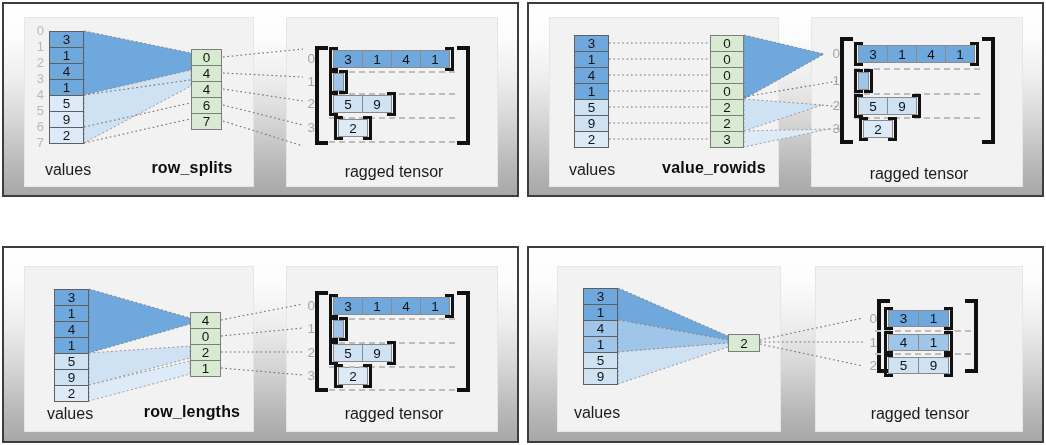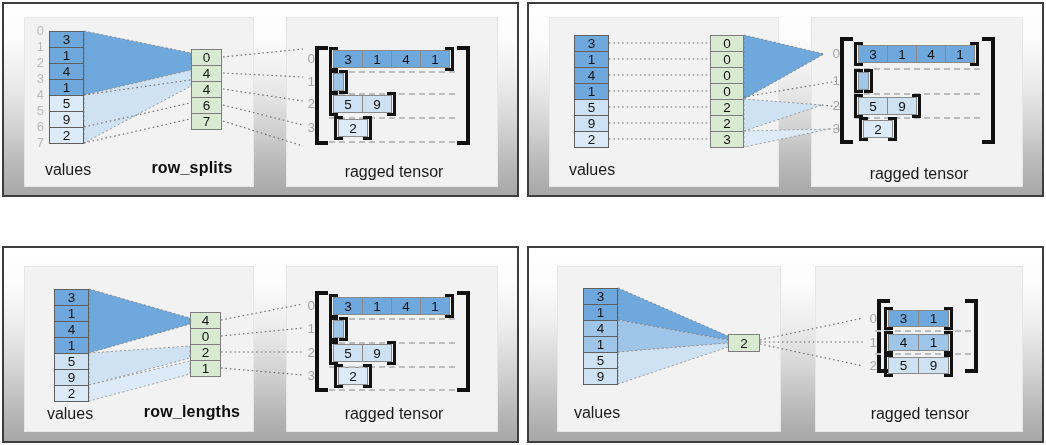--- a/index.html
+++ b/index.html
@@ -164,20 +164,21 @@
           <div class="ibr r"></div>
         </div>
         <div class="rlbl" style="left: -6px; width: 14px; top: 87px;">3</div>
         <div class="trow" style="left: 31px; top: 86px; height: 18px;">
           <div class="tcell sh-lighter" style="width: 30px; height: 18px;">2</div>
           <div class="ibr l"></div>
           <div class="ibr r"></div>
         </div>
       </div>
     <div class="lbl" style="left: 63px; top: 157px;">values</div>
+    <div class="lbl bold" style="left: 185px; top: 155px;">value_rowids</div>
     <div class="lbl" style="left: 390px; top: 161px;">ragged tensor</div>
   <div class="vcell sh-dark" style="left: 45px; top: 31px; width: 35px; height: 17px;">3</div>
       <div class="vcell sh-dark" style="left: 45px; top: 47px; width: 35px; height: 17px;">1</div>
       <div class="vcell sh-dark" style="left: 45px; top: 63px; width: 35px; height: 17px;">4</div>
       <div class="vcell sh-dark" style="left: 45px; top: 79px; width: 35px; height: 17px;">1</div>
       <div class="vcell sh-light" style="left: 45px; top: 95px; width: 35px; height: 17px;">5</div>
       <div class="vcell sh-light" style="left: 45px; top: 111px; width: 35px; height: 17px;">9</div>
       <div class="vcell sh-lighter" style="left: 45px; top: 127px; width: 35px; height: 17px;">2</div>
       <div class="ecell" style="left: 181px; top: 31px; width: 34px; height: 17px;">0</div>
       <div class="ecell" style="left: 181px; top: 47px; width: 34px; height: 17px;">0</div>

